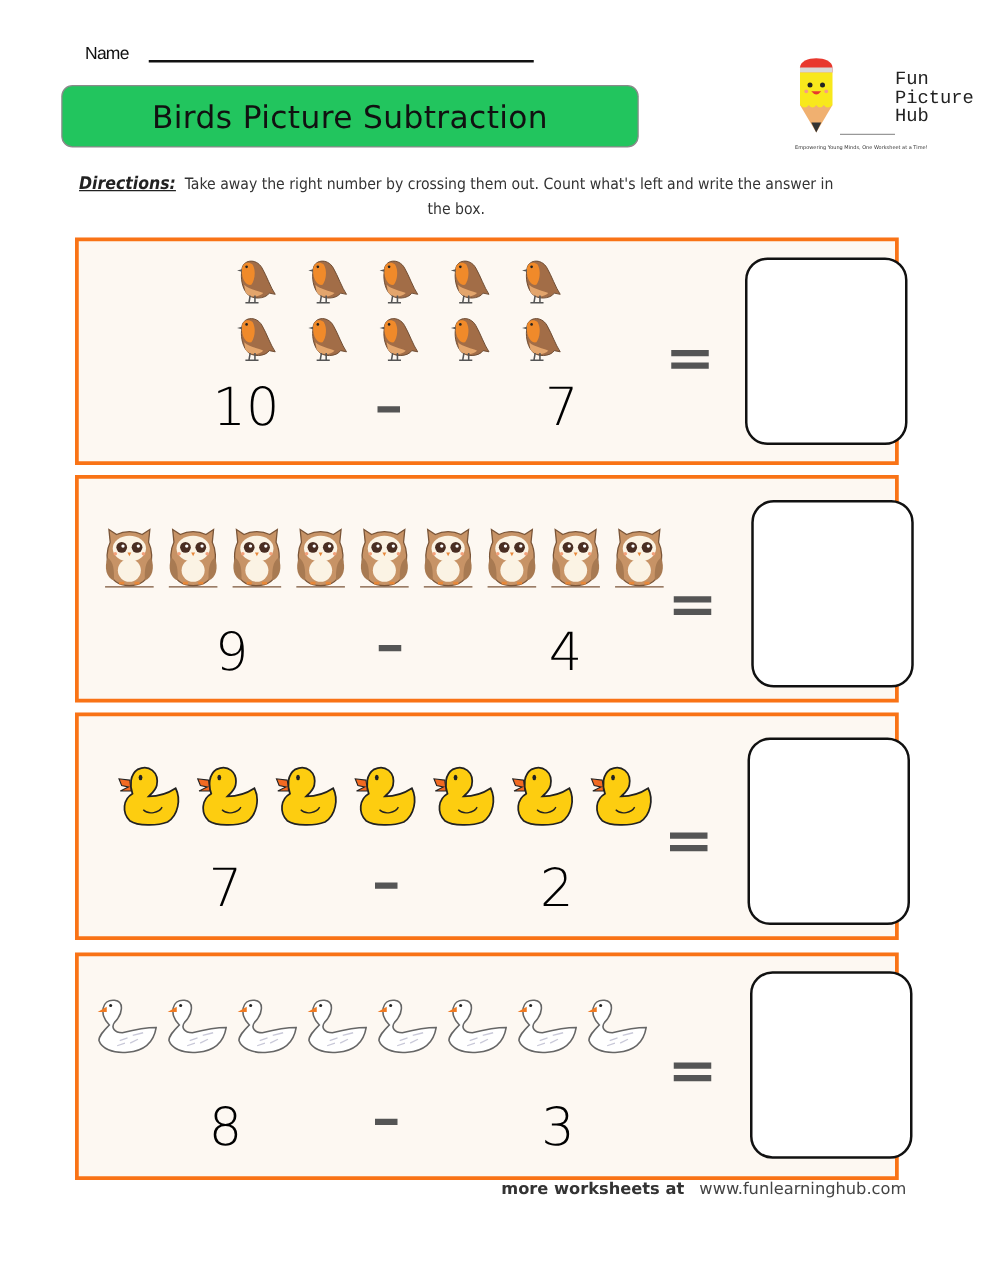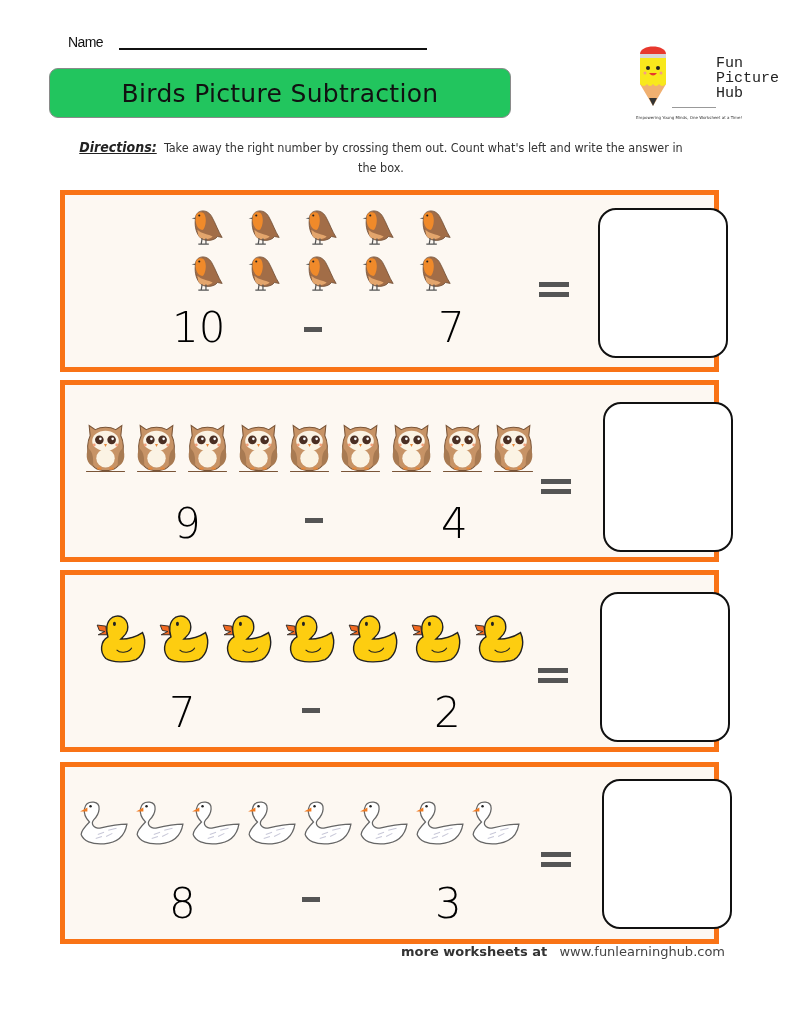--- a/index.html
+++ b/index.html
@@ -5,23 +5,23 @@
   html,body{margin:0;padding:0;background:#fff;}
   body{width:791px;height:1024px;position:relative;overflow:hidden;font-family:"DejaVu Sans",sans-serif;color:#111;}
   .name-row{position:absolute;left:68px;top:34px;font-family:"Liberation Sans Narrow","Liberation Sans",sans-serif;font-size:14px;letter-spacing:-0.6px;display:flex;align-items:flex-end;gap:13px;}
   .name-line{display:inline-block;width:308px;border-bottom:2px solid #111;margin-left:3px;height:13px;}
   .title-banner{position:absolute;left:49px;top:68px;width:462px;height:50px;background:#22c55e;border:1.5px solid #8a8a8a;border-radius:9px;box-sizing:border-box;display:flex;align-items:center;justify-content:center;}
   .title-text{font-family:"DejaVu Sans",sans-serif;font-size:25px;letter-spacing:0.3px;color:#111;}
   .logo{position:absolute;left:636px;top:40px;width:140px;height:84px;}
   .logo-text{position:absolute;left:40px;top:16px;font-family:Liberation Mono, monospace;font-size:15px;line-height:15px;color:#222;font-weight:300;margin-left:40px;}
   .logo-line{position:absolute;left:36px;top:67px;width:44px;border-top:1px solid #999;}
   .logo-tag{position:absolute;left:0px;top:75px;font-size:4px;color:#333;white-space:nowrap;}
-  .directions{position:absolute;left:76px;top:137px;width:610px;font-family:"DejaVu Sans Condensed","DejaVu Sans",sans-serif;font-size:12.5px;color:#333;line-height:20px;text-align:center;}
+  .directions{position:absolute;left:60px;top:137px;width:610px;font-family:"DejaVu Sans Condensed","DejaVu Sans",sans-serif;font-size:12.5px;color:#333;line-height:20px;text-align:center;}
   .dir-label{font-style:italic;font-weight:bold;text-decoration:underline;font-size:14px;color:#222;}
-  .panel{position:absolute;left:60px;width:659px;height:182px;background:#fdf8f2;border:5px solid #f97316;box-sizing:border-box;}
+  .panel{position:absolute;left:60px;width:659px;height:182px;background:#fdf8f2;border:3px solid #f97316;box-sizing:border-box;}
   .pics{position:absolute;display:flex;flex-wrap:wrap;}
   .num{position:absolute;font-family:"DejaVu Sans",sans-serif;font-size:42px;font-weight:300;color:#000;line-height:42px;}
   .minus{position:absolute;width:18px;height:5px;background:#555;}
   .equals{position:absolute;width:30px;height:15px;}
   .equals span{display:block;height:5px;background:#555;margin-bottom:5px;}
   .answer{position:absolute;width:130px;height:150px;background:#fff;border:2px solid #111;border-radius:18px;box-sizing:border-box;}
   .footer{position:absolute;left:401px;top:944px;font-size:13px;color:#444;white-space:nowrap;}
   .footer b{font-weight:900;color:#333;margin-right:8px;}
   svg{display:block;}
 </style>

